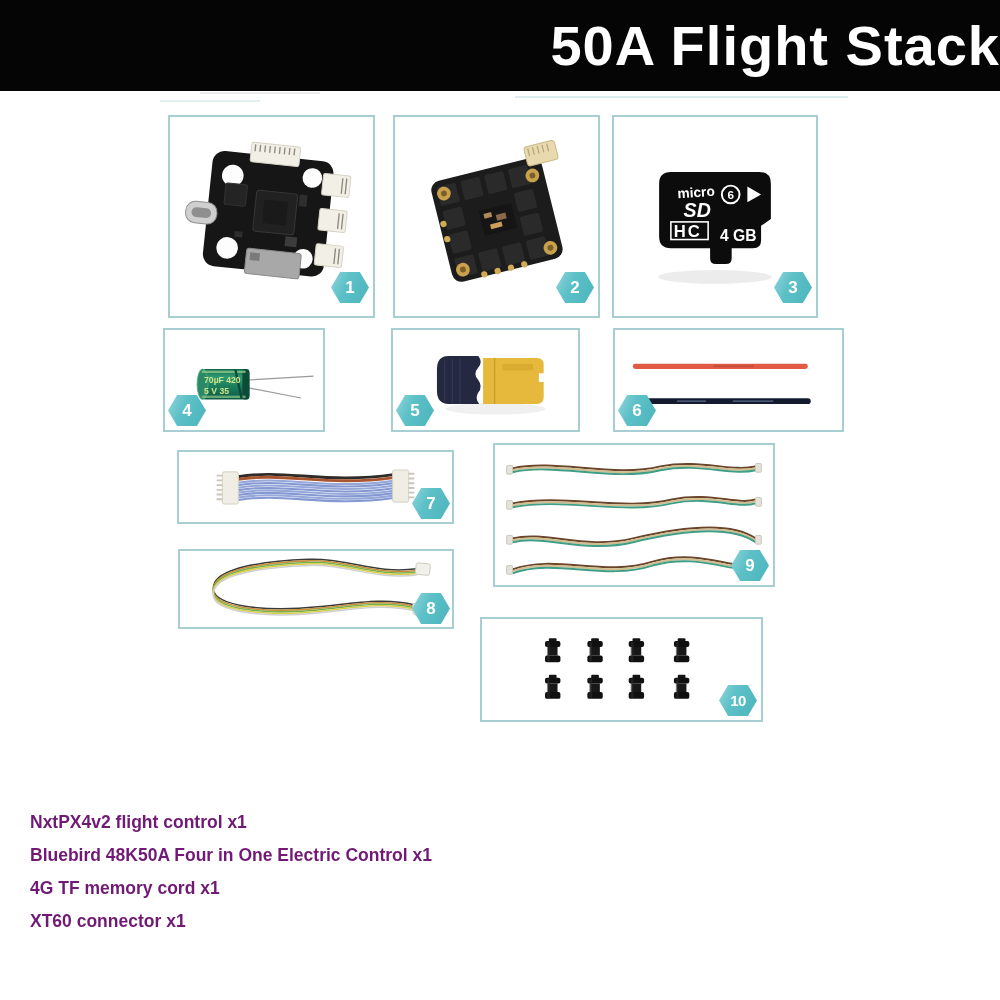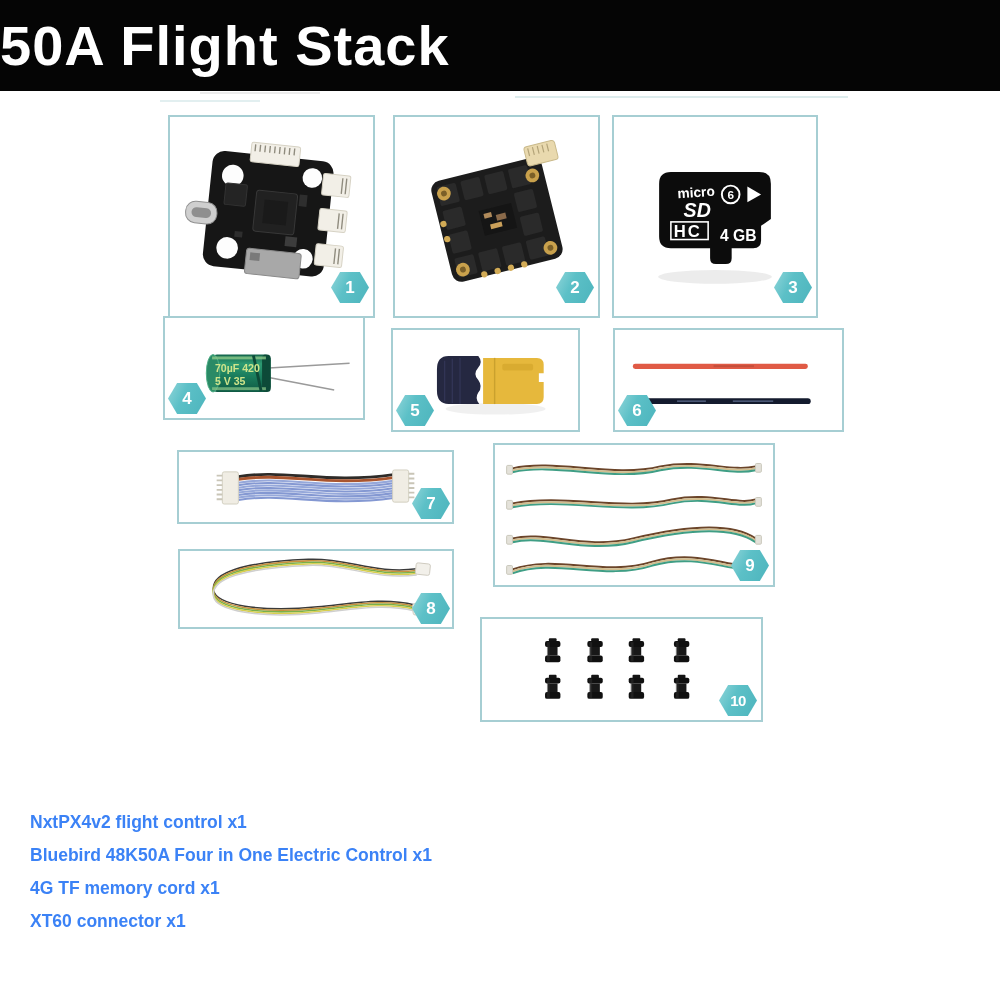--- a/index.html
+++ b/index.html
@@ -1,40 +1,40 @@
 <!DOCTYPE html>
 <html><head>
 <meta charset="utf-8">
 <style>
   html,body{margin:0;padding:0;background:#fff;}
   #page{position:relative;width:1000px;height:1000px;background:#ffffff;overflow:hidden;
         font-family:"Liberation Sans", sans-serif;}
   
   #hdr{position:absolute;left:0;top:0;width:1000px;height:91px;background:#050505;
-       display:flex;align-items:center;justify-content:flex-start;}
+       display:flex;align-items:center;justify-content:flex-end;}
   #hdr h1{margin:0;color:#ffffff;font-size:56px;font-weight:bold;letter-spacing:1px;}
   
   .artifact{position:absolute;background:#cfe4e6;}
   .artifact.gray{background:#dadada;}
   
   .box{position:absolute;border:2px solid #a6ced3;background:#ffffff;box-sizing:border-box;}
   .box svg{position:absolute;left:0;top:0;width:100%;height:100%;display:block;}
   
   .badge{position:absolute;width:38px;height:31px;
          clip-path:polygon(24% 0,76% 0,100% 50%,76% 100%,24% 100%,0 50%);
          background:linear-gradient(115deg,#8fd5d9 0%,#5cc0c7 40%,#4db5bd 100%);
          color:#ffffff;font-weight:bold;font-size:17px;
          display:flex;align-items:center;justify-content:center;}
   .badge.b10{font-size:15px;letter-spacing:-0.5px;}
   .pos-br1{right:4px;bottom:13px;}
   .pos-bl{left:3px;bottom:4px;}
   .pos-br2{right:2px;bottom:3px;}
   .pos-br3{right:4px;bottom:4px;}
   
-  .parts{position:absolute;top:806px;font-size:17.5px;font-weight:bold;color:#3b82f6;
+  .parts{position:absolute;top:806px;font-size:17.5px;font-weight:bold;color:#701a75;
          line-height:33px;white-space:nowrap;}
   .parts.leftcol{left:30px;}
   .parts.rightcol{left:545px;}
 </style>
 </head>
 <body>
 
 <div id="page">
 
   <div id="hdr">
@@ -127,21 +127,21 @@
         <circle cx="73" cy="23" r="9" fill="none" stroke="#ffffff" stroke-width="2"></circle>
         <text x="73" y="27.5" text-anchor="middle" font-size="12" font-weight="bold" fill="#ffffff">6</text>
         <path d="M90,15 L104,23 L90,31 Z" fill="#ffffff"></path>
         <text x="62" y="70" font-size="16" font-weight="bold" fill="#ffffff">4 GB</text>
         <ellipse cx="57" cy="107" rx="58" ry="7" fill="#c9c9c9" opacity="0.35"></ellipse>
       </g>
     </svg>
     <div class="badge pos-br1">3</div>
   </div>
 
-  <div class="box" style="left:163px;top:316px;width:202px;height:104px;padding-left:30px;">
+  <div class="box" style="left:163px;top:328px;width:162px;height:104px;padding-left:30px;">
     <svg viewBox="0 0 202 104">
       <defs>
         <linearGradient id="capg" x1="0" y1="0" x2="0" y2="1">
           <stop offset="0" stop-color="#14654c"></stop>
             <stop offset="0.25" stop-color="#2d9a72"></stop>
           <stop offset="0.55" stop-color="#1b7f5e"></stop>
             <stop offset="1" stop-color="#0f5a44"></stop>
         </linearGradient>
       </defs>
       <path d="M106,52 L190,47" stroke="#9a9a9a" stroke-width="1.6" fill="none"></path>

